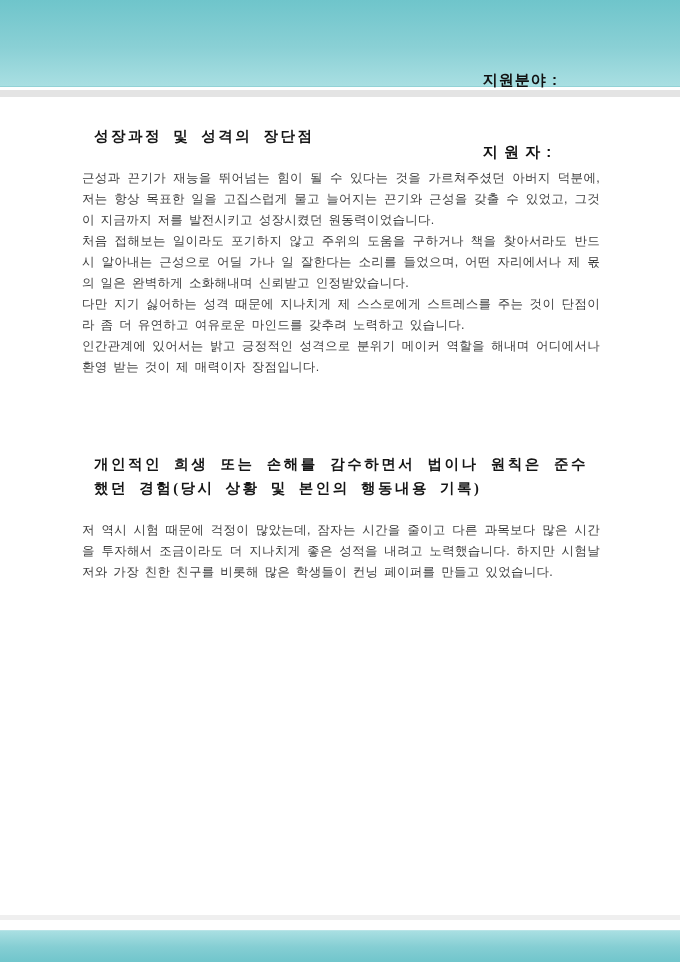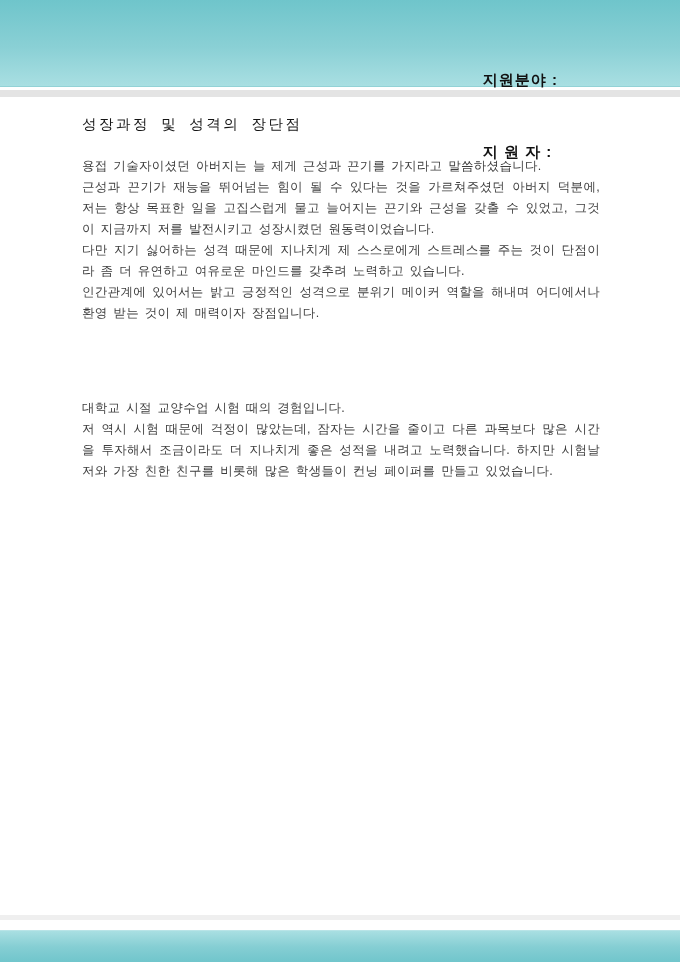--- a/index.html
+++ b/index.html
@@ -19,21 +19,21 @@
     letter-spacing:1px;white-space:pre;
   }
   .top-divider{
     position:absolute;top:90px;left:0;width:680px;height:7px;
     background:#e4e4e4;
   }
   .content{
     position:absolute;top:112px;left:82px;width:518px;
   }
   .section-title{
-    margin:0;color:#151515;font-weight:normal;
+    margin:12px;color:#151515;font-weight:bold;
     font-family:"Liberation Serif","DejaVu Serif",serif;
     font-size:14.5px;line-height:24px;
     letter-spacing:2.5px;word-spacing:5px;
     text-align:justify;word-break:break-all;
   }
   .section-body{
     margin:20px 0 0 0;color:#3d3d3d;
     font-size:12.5px;line-height:21px;
     letter-spacing:0.3px;word-spacing:2px;
     text-align:justify;text-justify:inter-word;word-break:break-all;
@@ -60,30 +60,30 @@
   </div>
 </div>
 
 <div class="top-divider"></div>
 
 <div class="content">
 
   <div class="section1">
     <h2 class="section-title">성장과정 및 성격의 장단점</h2>
     <div class="section-body">
-      <p>용접 기술자이셨던 아버지는 늘 제게 근성과 끈기를 가지라고 말씀하셨습니다.</p>
       <p>근성과 끈기가 재능을 뛰어넘는 힘이 될 수 있다는 것을 가르쳐주셨던 아버지 덕분에, 저는 항상 목표한 일을 고집스럽게 물고 늘어지는 끈기와 근성을 갖출 수 있었고, 그것이 지금까지 저를 발전시키고 성장시켰던 원동력이었습니다.</p>
+      <p>처음 접해보는 일이라도 포기하지 않고 주위의 도움을 구하거나 책을 찾아서라도 반드시 알아내는 근성으로 어딜 가나 일 잘한다는 소리를 들었으며, 어떤 자리에서나 제 몫의 일은 완벽하게 소화해내며 신뢰받고 인정받았습니다.</p>
       <p>다만 지기 싫어하는 성격 때문에 지나치게 제 스스로에게 스트레스를 주는 것이 단점이라 좀 더 유연하고 여유로운 마인드를 갖추려 노력하고 있습니다.</p>
       <p>인간관계에 있어서는 밝고 긍정적인 성격으로 분위기 메이커 역할을 해내며 어디에서나 환영 받는 것이 제 매력이자 장점입니다.</p>
     </div>
   </div>
 
   <div class="section2">
+    <h2 class="section-title">개인적인 희생 또는 손해를 감수하면서 법이나 원칙은 준수했던 경험(당시 상황 및 본인의 행동내용 기록)</h2>
     <div class="section-body">
-      <p>대학교 시절 교양수업 시험 때의 경험입니다.</p>
       <p>저 역시 시험 때문에 걱정이 많았는데, 잠자는 시간을 줄이고 다른 과목보다 많은 시간을 투자해서 조금이라도 더 지나치게 좋은 성적을 내려고 노력했습니다. 하지만 시험날 저와 가장 친한 친구를 비롯해 많은 학생들이 컨닝 페이퍼를 만들고 있었습니다.</p>
     </div>
   </div>
 
 </div>
 
 <div class="bottom-divider"></div>
 <div class="footer-band"></div>
 
 </body></html>

